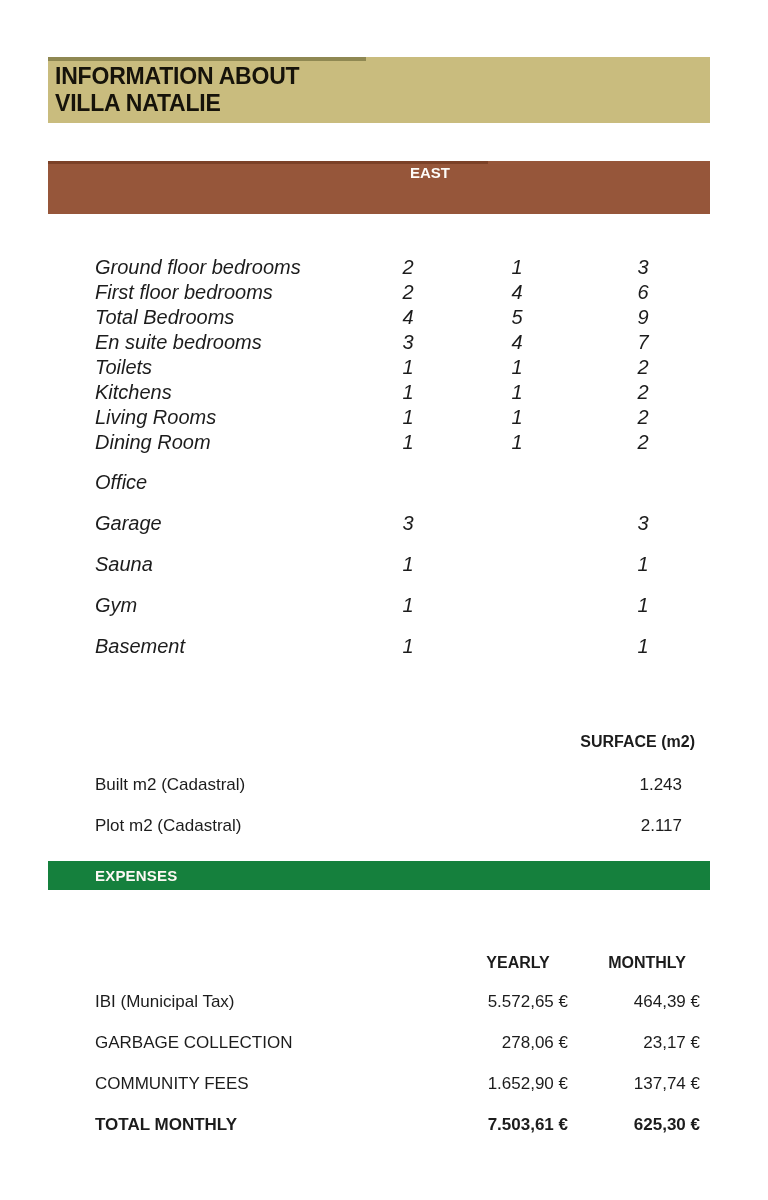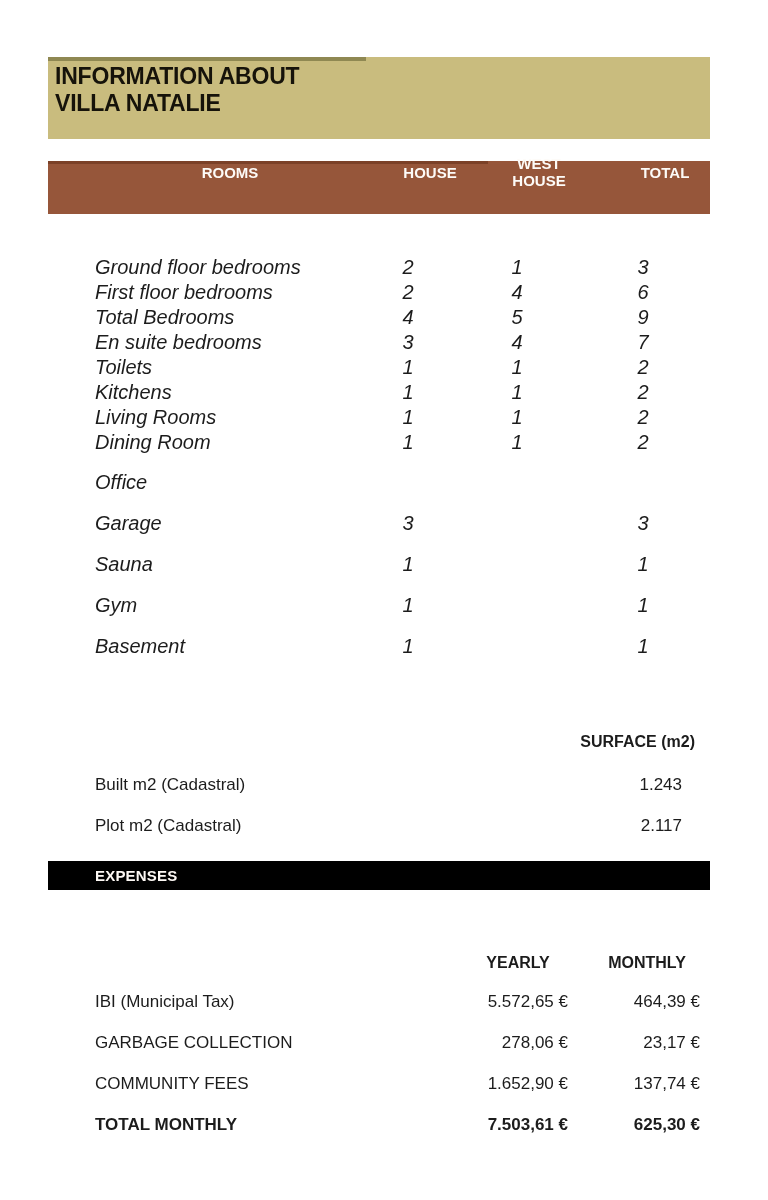--- a/index.html
+++ b/index.html
@@ -2,21 +2,21 @@
 <html><head>
 <meta charset="utf-8">
 <style>
   html,body{margin:0;padding:0;background:#ffffff;}
   .page{
     position:relative;width:768px;height:1200px;background:#ffffff;
     font-family:"Liberation Sans",sans-serif;color:#1c1c1c;overflow:hidden;
   }
   
   .title-bar{
-    position:absolute;left:48px;top:57px;width:662px;height:82px;
+    position:absolute;left:48px;top:57px;width:662px;height:66px;
     background:#c9bc7e;box-sizing:border-box;padding:6px 0 0 7px;
   }
   .title-accent{position:absolute;left:0;top:0;width:318px;height:4px;background:#8f8852;}
   .title-line{font-size:23px;font-weight:bold;line-height:27px;color:#16130a;letter-spacing:-0.2px;}
   
   .rooms-header{
     position:absolute;left:48px;top:161px;width:662px;height:53px;
     background:#96563a;color:#fdfbf8;font-weight:bold;font-size:15px;
     display:flex;flex-direction:row;justify-content:flex-end;
     box-sizing:border-box;padding-bottom:7px;
@@ -40,21 +40,21 @@
   .surface-header{
     height:28px;display:flex;align-items:center;justify-content:flex-end;
     padding-right:15px;font-weight:bold;font-size:16px;margin-top:14px;
   }
   .surface-row{display:flex;align-items:center;height:41px;}
   .surface-row.first{margin-top:8px;}
   .s-label{flex:1;padding-left:47px;}
   .s-value{width:160px;text-align:right;padding-right:28px;box-sizing:border-box;}
   
   .expenses-bar{
-    position:absolute;left:48px;top:861px;width:662px;height:29px;background:#000000;
+    position:absolute;left:48px;top:861px;width:662px;height:29px;background:#15803d;
     color:#fdf8f4;font-weight:bold;font-size:15px;display:flex;align-items:center;
     box-sizing:border-box;padding-left:47px;letter-spacing:0.2px;
   }
   
   .expenses-table{position:absolute;left:48px;top:944px;width:662px;font-size:17px;}
   .eheader{display:flex;align-items:flex-end;height:28px;font-weight:bold;font-size:16px;margin-bottom:9px;}
   .erow{display:flex;align-items:center;height:41px;}
   .erow.total{font-weight:bold;}
   .e-label{flex:1;box-sizing:border-box;padding-left:47px;}
   .e-yearly{width:100px;}
@@ -74,26 +74,20 @@
   </div>
 
   <div class="rooms-header">
     <div class="hdr-accent"></div>
     <div class="hrow">
       <span class="c-label"></span>
       <span class="c-east">EAST</span>
       <span class="c-west"></span>
       <span class="c-total"></span>
     </div>
-    <div class="hrow">
-      <span class="c-label center">ROOMS</span>
-      <span class="c-east">HOUSE</span>
-      <span class="c-west">WEST HOUSE</span>
-      <span class="c-total">TOTAL</span>
-    </div>
   </div>
 
   <div class="rooms-table">
     <div class="trow">
       <span class="c-label indent">Ground floor bedrooms</span>
       <span class="c-east">2</span>
       <span class="c-west">1</span>
       <span class="c-total">3</span>
     </div>
     <div class="trow">

